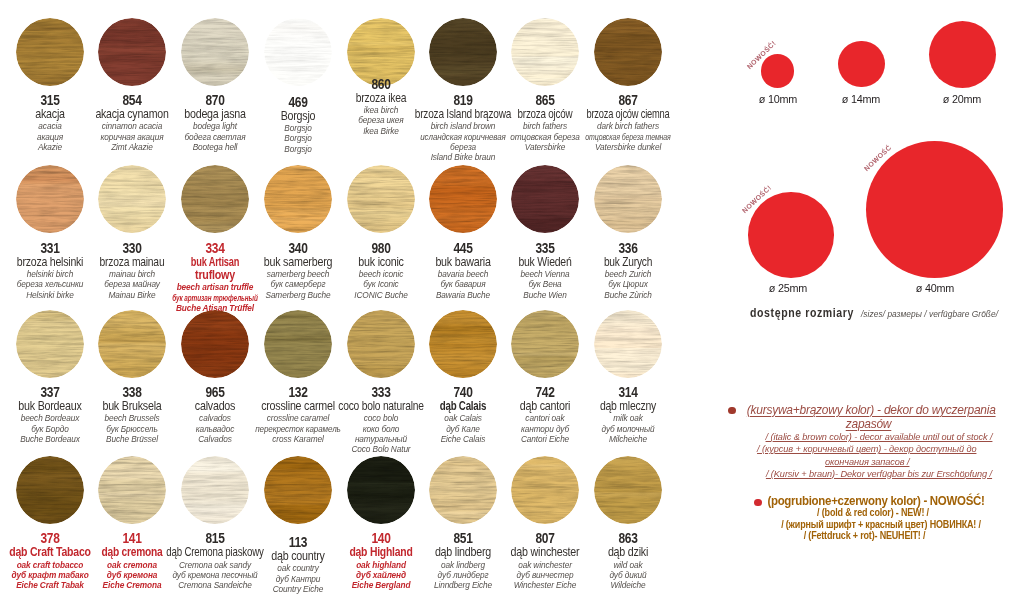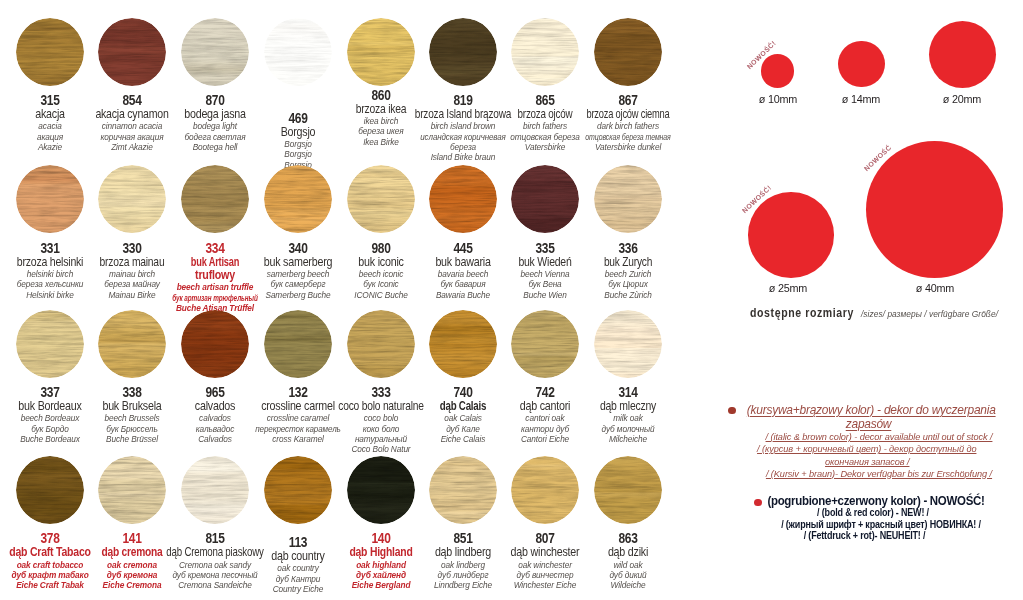--- a/index.html
+++ b/index.html
@@ -256,21 +256,21 @@
             <g clip-path="url(#cw3)">
               <rect width="68" height="68" fill="url(#gw3)"></rect>
               <rect x="-8" y="-8" width="84" height="84" fill="#fbfaf0" filter="url(#aw3)" opacity="0.10"></rect>
               <rect x="-8" y="-8" width="84" height="84" fill="#ffffff" filter="url(#bw3)" opacity="0.10"></rect>
               <g transform="rotate(-9.3 34 34)">
                 <rect x="-14" y="-14" width="96" height="96" fill="#ffffff" filter="url(#dw3)" opacity="0.10"></rect>
               </g>
             </g>
           </svg>
         </div>
-    <div class="labels" style="top:93px;">
+    <div class="labels" style="top:77px;">
       <div class="code">469</div>
       <div class="pl" style="transform: scaleX(0.9);">Borgsjo</div>
       <div class="tr" style="transform: scaleX(0.9);">Borgsjo</div>
       <div class="tr" style="transform: scaleX(0.9);">Borgsjo</div>
       <div class="tr" style="transform: scaleX(0.9);">Borgsjo</div>
     </div>
   </div>
   <div class="cell normal" style="left:338.7px;top:17.5px;width:84px;">
     <div class="disc" style="left:8.0px;top:0;width:68px;height:68px;">
           <svg width="68" height="68" viewBox="0 0 68 68">
@@ -311,21 +311,21 @@
             <g clip-path="url(#cw4)">
               <rect width="68" height="68" fill="url(#gw4)"></rect>
               <rect x="-8" y="-8" width="84" height="84" fill="#d0ac50" filter="url(#aw4)" opacity="0.30"></rect>
               <rect x="-8" y="-8" width="84" height="84" fill="#f9dc86" filter="url(#bw4)" opacity="0.30"></rect>
               <g transform="rotate(-5.1 34 34)">
                 <rect x="-14" y="-14" width="96" height="96" fill="#f9dc86" filter="url(#dw4)" opacity="0.28"></rect>
               </g>
             </g>
           </svg>
         </div>
-    <div class="labels" style="top:70px;">
+    <div class="labels" style="top:59px;">
       <div class="code">860</div>
       <div class="pl" style="transform: scaleX(0.8698);">brzoza ikea</div>
       <div class="tr" style="transform: scaleX(0.9);">ikea birch</div>
       <div class="tr" style="transform: scaleX(0.9);">береза икея</div>
       <div class="tr" style="transform: scaleX(0.9);">Ikea Birke</div>
     </div>
   </div>
   <div class="cell normal" style="left:420.8px;top:17.5px;width:84px;">
     <div class="disc" style="left:8.0px;top:0;width:68px;height:68px;">
           <svg width="68" height="68" viewBox="0 0 68 68">
@@ -1813,20 +1813,20 @@
   <div class="lgbul" style="left:727.9px;top:406.5px;width:7.7px;height:7.7px;background:#a0392c;"></div>
   <div class="lgblock lg1" style="left:733px;top:402.6px;width:278px;color:#9b4c43;">
     <div class="lg-main" style="margin-left:-2.4px;">(kursywa+brązowy kolor) - dekor do wyczerpania</div>
     <div class="lg-main" style="margin-left:-7.0px;">zapasów</div>
     <div class="lg-sub" style="margin-left:14.0px;">/ (italic &amp; brown color) - decor available until out of stock /</div>
     <div class="lg-sub" style="margin-left:-11.5px;">/ (курсив + коричневый цвет)  - декор доступный до</div>
     <div class="lg-sub" style="margin-left:-10.5px;">окончания запасов /</div>
     <div class="lg-sub" style="margin-left:14.0px;">/ (Kursiv + braun)- Dekor verfügbar bis zur Erschöpfung /</div>
   </div>
   <div class="lgbul" style="left:754.3px;top:498.6px;width:7.3px;height:7.3px;background:#d22b31;"></div>
-  <div class="lgblock lg2" style="left:746px;top:493.8px;width:260px;color:#0f172a;">
+  <div class="lgblock lg2" style="left:746px;top:493.8px;width:260px;color:#a16207;">
     <div class="lg-main" style="margin-left:0.0px;">(pogrubione+czerwony kolor) - NOWOŚĆ!</div>
     <div class="lg-sub" style="margin-left:-6.0px;">/ (bold &amp; red color) - NEW! /</div>
     <div class="lg-sub" style="margin-left:10.0px;">/ (жирный шрифт + красный цвет) НОВИНКА! /</div>
     <div class="lg-sub" style="margin-left:-23.0px;">/ (Fettdruck + rot)- NEUHEIT! /</div>
   </div>
 </div>
 </div>
 
 </body></html>

